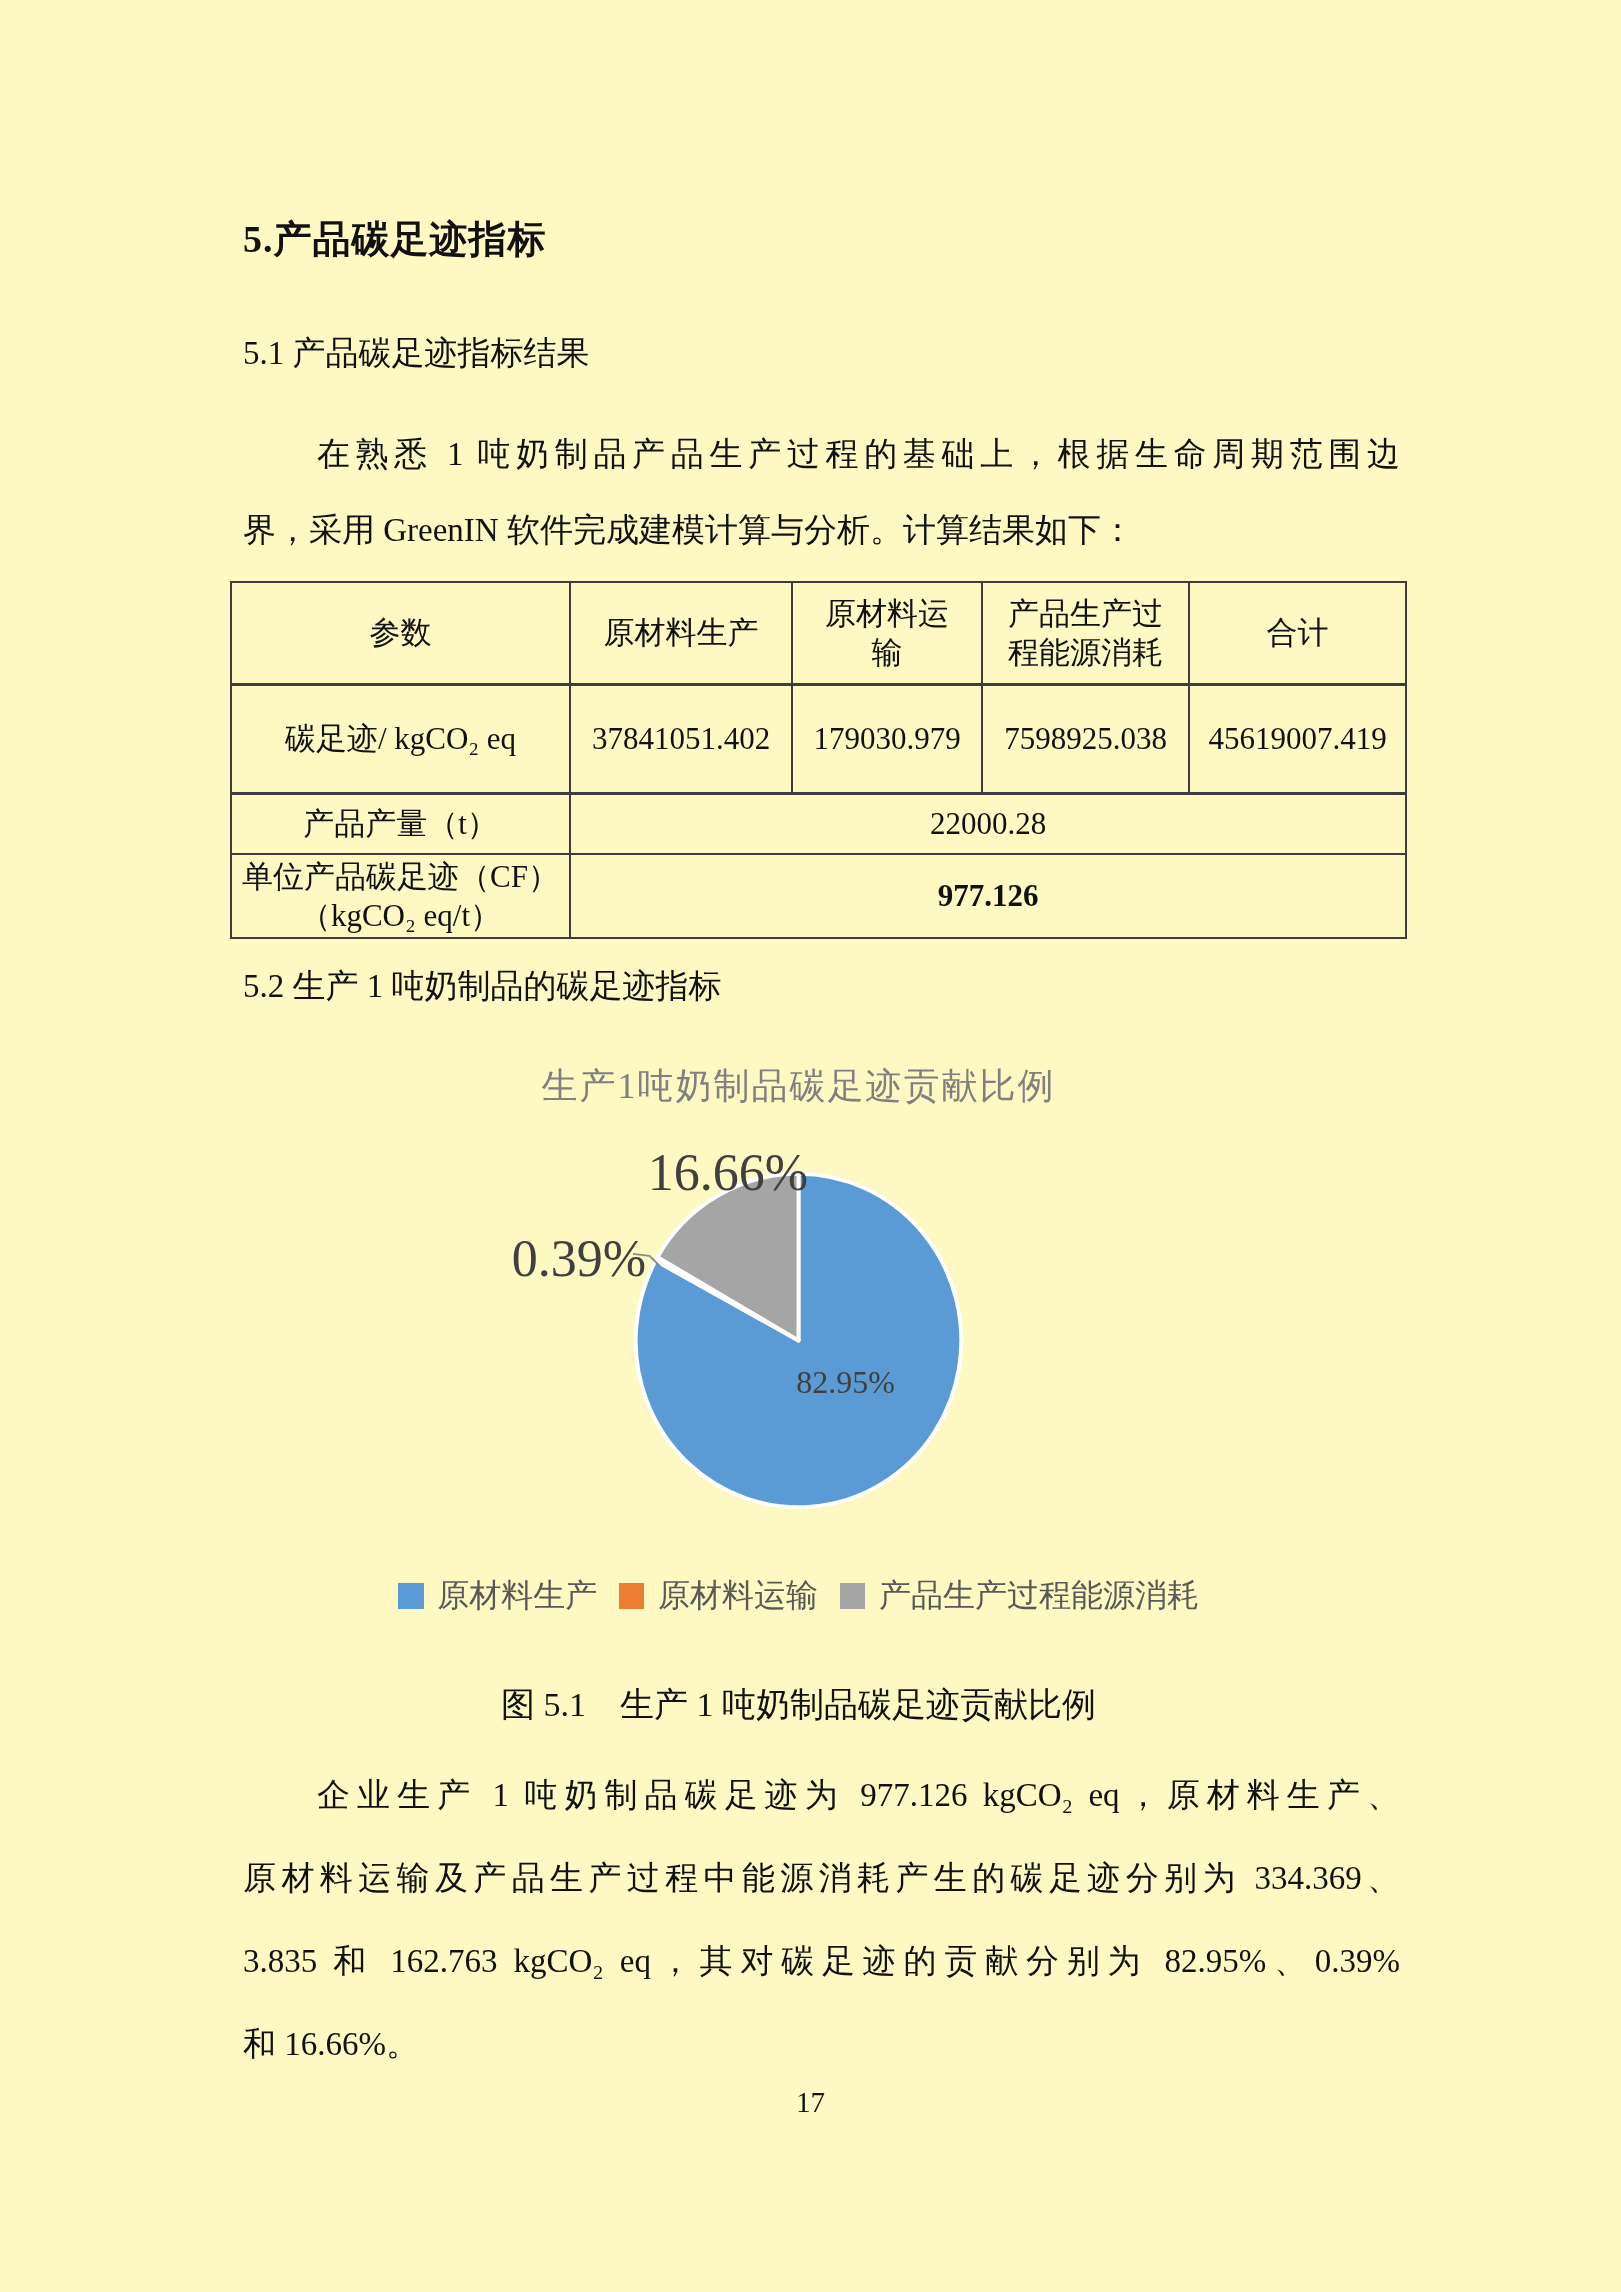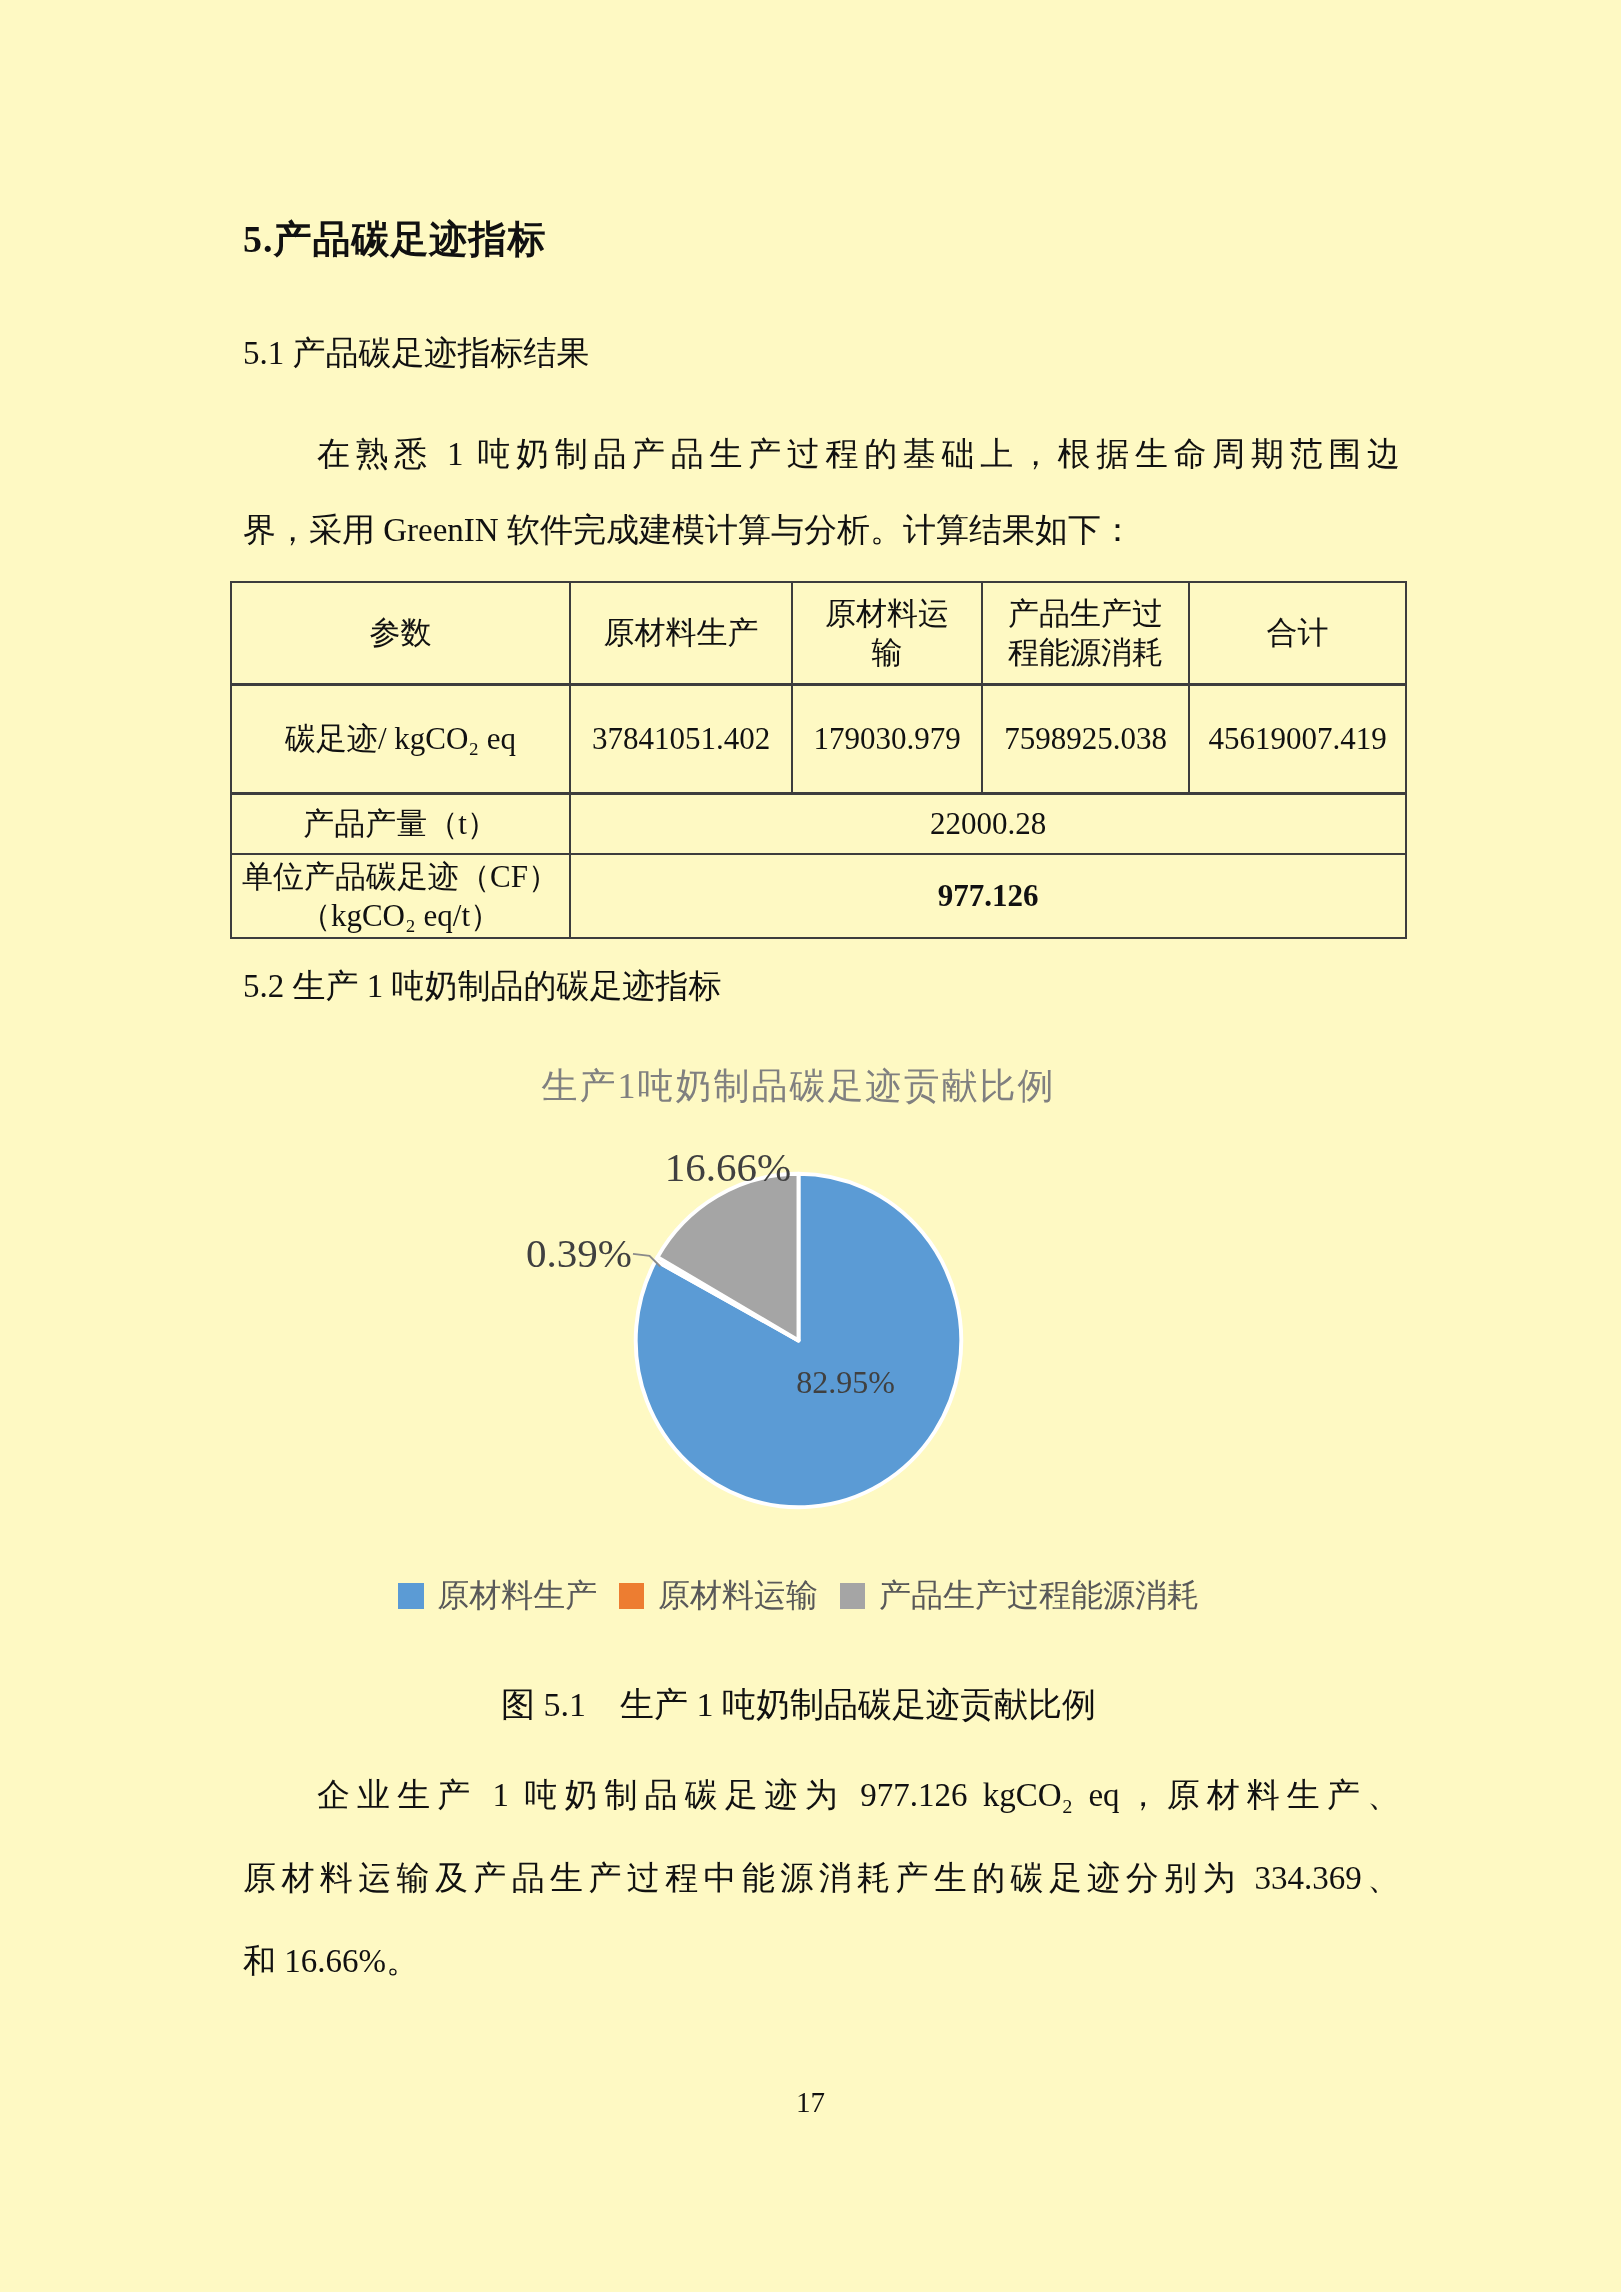--- a/index.html
+++ b/index.html
@@ -36,21 +36,21 @@
   tr.r2 td{border-bottom:2.9px solid #3d3d3d;}
   tr.r3{height:84px;}
   .bold{font-weight:bold;}
   .cellline{line-height:39px;}
   
   .chart-title{
     position:absolute;left:230px;top:1062px;width:1137px;text-align:center;
     font-size:36px;color:#808080;letter-spacing:2px;
   }
   .pie-wrap{position:absolute;left:622px;top:1162px;width:353px;height:357px;}
-  .pie-label{position:absolute;color:#404040;font-size:41px;text-align:center;}
+  .pie-label{position:absolute;color:#404040;font-size:52px;text-align:center;}
   .lab-gray{left:647px;top:1143px;width:162px;}
   .lab-orange{left:498px;top:1229px;width:162px;}
   .lab-blue{left:755px;top:1364px;width:181px;font-size:32px;text-align:center;}
   .leader{position:absolute;left:631px;top:1247px;width:39px;height:27.4px;}
   .legend{
     position:absolute;left:230px;top:1574px;width:1137px;
     display:flex;justify-content:center;align-items:center;gap:21.6px;
     font-size:32px;color:#595959;
   }
   .legend-item{display:flex;align-items:center;gap:13.7px;white-space:nowrap;}
@@ -150,19 +150,20 @@
       <span class="swatch" style="background: rgb(165, 165, 165);"></span>
       <span>产品生产过程能源消耗</span>
     </div>
   </div>
 
   <div class="caption">图 5.1　生产 1 吨奶制品碳足迹贡献比例</div>
 
   <div class="para p2">
     <div class="line first">企业生产 1 吨奶制品碳足迹为 977.126 kgCO₂ eq，原材料生产、</div>
     <div class="line">原材料运输及产品生产过程中能源消耗产生的碳足迹分别为 334.369、</div>
+    <div class="line">3.835 和 162.763 kgCO₂ eq，其对碳足迹的贡献分别为 82.95%、0.39%</div>
     <div class="line last">和 16.66%。</div>
   </div>
 
   <div class="pagenum">17</div>
 
 </div>
 
 
 </body></html>

